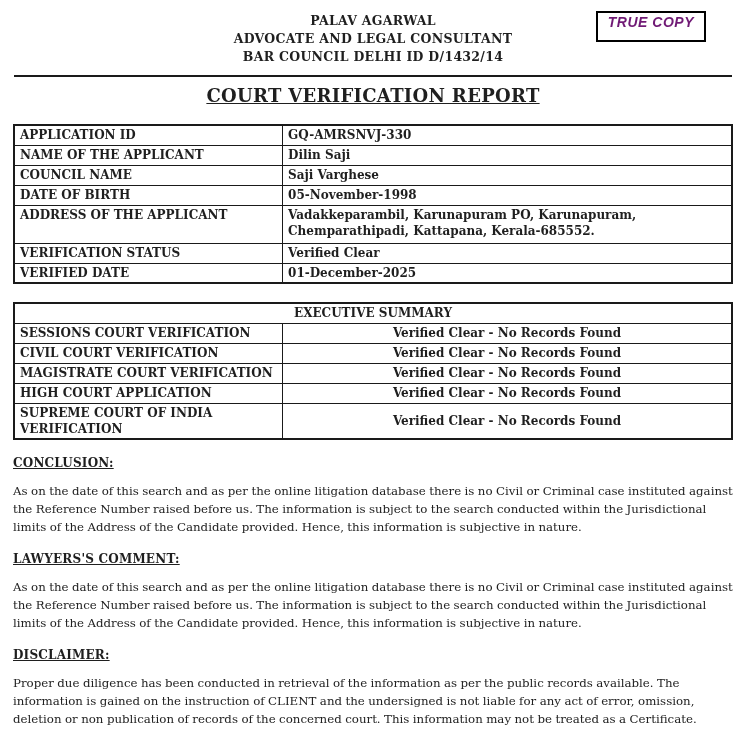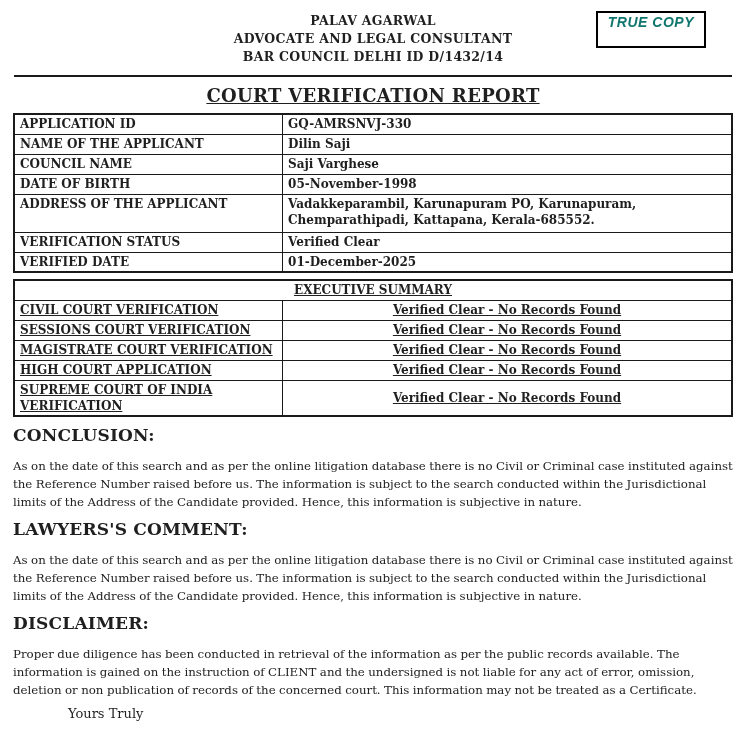--- a/index.html
+++ b/index.html
@@ -10,55 +10,55 @@
     background:#ffffff;
     padding:12px 13px 0 13px;
     overflow:hidden;
     font-family:"DejaVu Serif","Liberation Serif",serif;
     color:#1f1f1f;
   }
   
   .stamp {
     position:absolute; top:11px; right:40px;
     border:2px solid #000;
-    padding:1px 10px 16px 10px;
+    padding:1px 10px 10px 10px;
     font-family:"Liberation Sans",sans-serif;
     font-weight:bold; font-style:italic; font-size:14px;
-    letter-spacing:0.5px; color:#0f766e;
+    letter-spacing:0.5px; color:#701a75;
   }
   
   .letterhead { text-align:center; line-height:18px; }
   .letterhead div { font-weight:bold; font-size:12.5px; letter-spacing:0.3px; }
   .rule { border:none; border-top:2px solid #1a1a1a; margin:9px 1px 0 1px; }
   .doc-title {
     text-align:center; font-weight:bold; font-size:18px;
     text-decoration:underline; margin-top:8px; letter-spacing:0.3px;
   }
   
   table { width:100%; border-collapse:collapse; table-layout:fixed; }
-  .tbl { margin-top:7px; border:2px solid #1a1a1a; }
+  .tbl { margin-top:18px; border:2px solid #1a1a1a; }
   .tbl td {
     border:1.5px solid #1a1a1a;
     font-weight:bold; font-size:12px;
     padding:1px 5px; vertical-align:middle;
     line-height:16px;
   }
   .tbl col.c1 { width:37.4%; }
   .tbl tr { height:20px; }
   .tbl tr.tall { height:38px; }
-  .tbl2 { margin-top:6px;text-decoration:underline; }
+  .tbl2 { margin-top:18px; }
   .tbl2 td.center { text-align:center; }
   .tbl2 th {
     border:1.5px solid #1a1a1a; font-size:12px; font-weight:bold;
     text-align:center; padding:1px 4px; height:19px;
   }
   
   .sec-head {
-    font-weight:bold; font-size:17px; 
-    margin-top:8px; letter-spacing:0.2px;
+    font-weight:bold; font-size:12px; text-decoration:underline;
+    margin-top:16px; letter-spacing:0.2px;
   }
   .sec-body {
     font-size:11.8px; line-height:18px; margin-top:12px;
     word-spacing:-0.3px; color:#222;
   }
   
   .closing { font-size:13px; margin:7px 0 0 55px; }
   .sig-wrap { margin:2px 0 0 18px; height:50px; }
   .signee { font-size:12.3px; margin-left:20px; letter-spacing:0.4px; }
 </style>
@@ -119,25 +119,25 @@
   <table class="tbl tbl2">
     <colgroup>
         <col class="c1">
         <col>
       </colgroup>
     <tbody>
       <tr>
         <th colspan="2">EXECUTIVE SUMMARY</th>
       </tr>
       <tr>
-        <td>CIVIL COURT VERIFICATION</td>
+        <td>SESSIONS COURT VERIFICATION</td>
         <td class="center">Verified Clear - No Records Found</td>
       </tr>
       <tr>
-        <td>SESSIONS COURT VERIFICATION</td>
+        <td>CIVIL COURT VERIFICATION</td>
         <td class="center">Verified Clear - No Records Found</td>
       </tr>
       <tr>
         <td>MAGISTRATE COURT VERIFICATION</td>
         <td class="center">Verified Clear - No Records Found</td>
       </tr>
       <tr>
         <td>HIGH COURT APPLICATION</td>
         <td class="center">Verified Clear - No Records Found</td>
       </tr>

